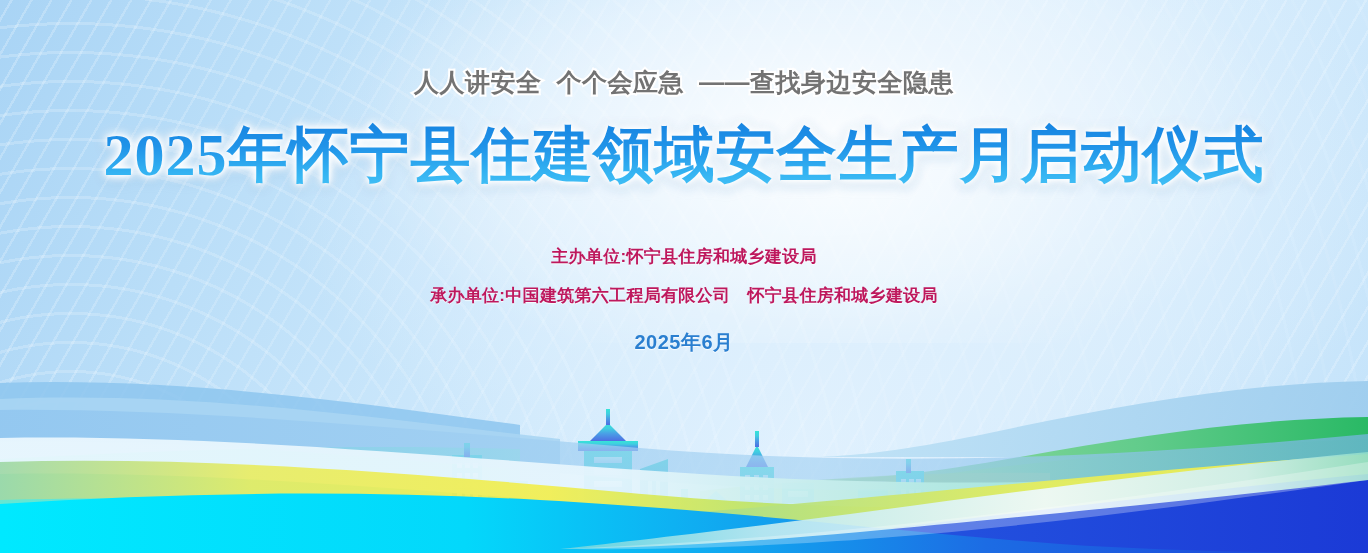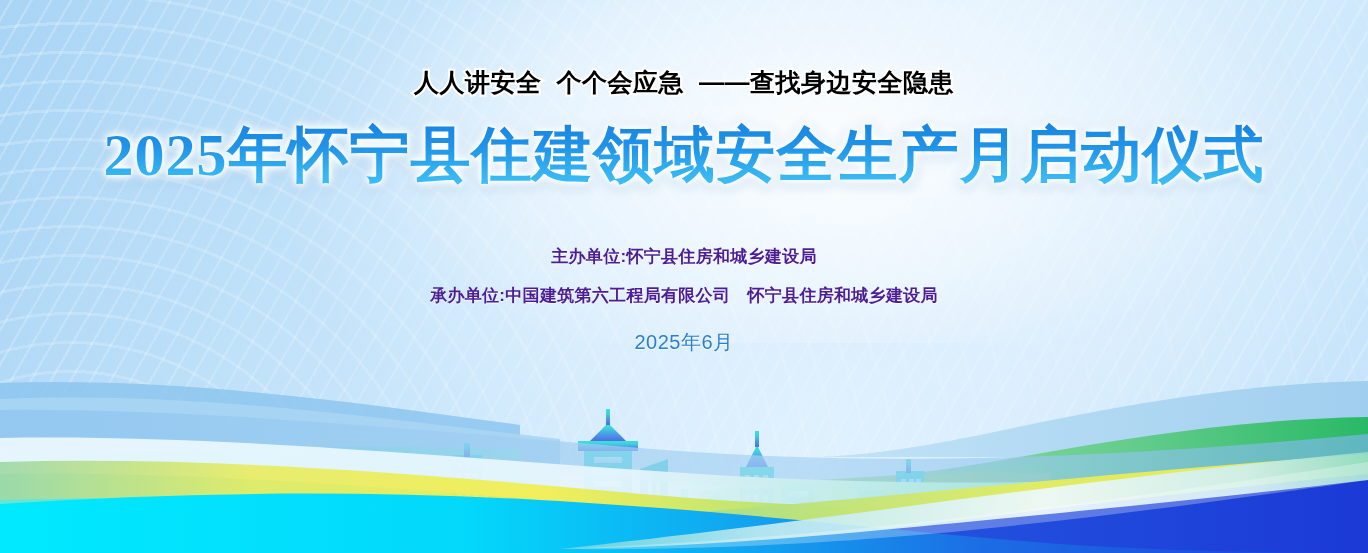--- a/index.html
+++ b/index.html
@@ -61,21 +61,21 @@
     position:absolute; left:0; right:0; top:0;
     text-align:center;
     z-index:40;
   }
 
   .slogan {
     margin-top:66px;
     font-size:25px;
     font-weight:bold;
     letter-spacing:.5px;
-    color:#000000;
+    color:#737373;
     -webkit-text-stroke:4px #ffffff;
     paint-order:stroke fill;
     text-shadow:0 1px 0 rgba(255,255,255,.9);
     white-space:pre;
   }
 
   .title-wrap { margin-top:18px; }
   .title-line {
     font-family:"Liberation Serif", serif;
     font-weight:bold;
@@ -90,30 +90,30 @@
     -webkit-text-fill-color:transparent;
     position:relative;
     filter:drop-shadow(0 0 2px #ffffff) drop-shadow(0 0 4px #ffffff)
            drop-shadow(0 0 5px rgba(255,255,255,.95)) drop-shadow(0 2px 3px rgba(28,110,180,.22));
   }
 
   .orgs { margin-top:44px; }
   .org-line {
     font-size:17px;
     font-weight:bold;
-    color:#4c1d95;
+    color:#be185d;
     line-height:2.28;
     letter-spacing:.3px;
     white-space:pre;
     text-shadow:0 1px 1px rgba(255,255,255,.85);
   }
   .date-line {
     margin-top:14px;
     font-size:20px;
-    font-weight:normal;
+    font-weight:bold;
     color:#2a7fd0;
     letter-spacing:.5px;
     text-shadow:0 1px 1px rgba(255,255,255,.85);
   }
 
   
   .scene {
     position:absolute; left:0; bottom:0;
     width:1368px; height:180px;
     z-index:20;

